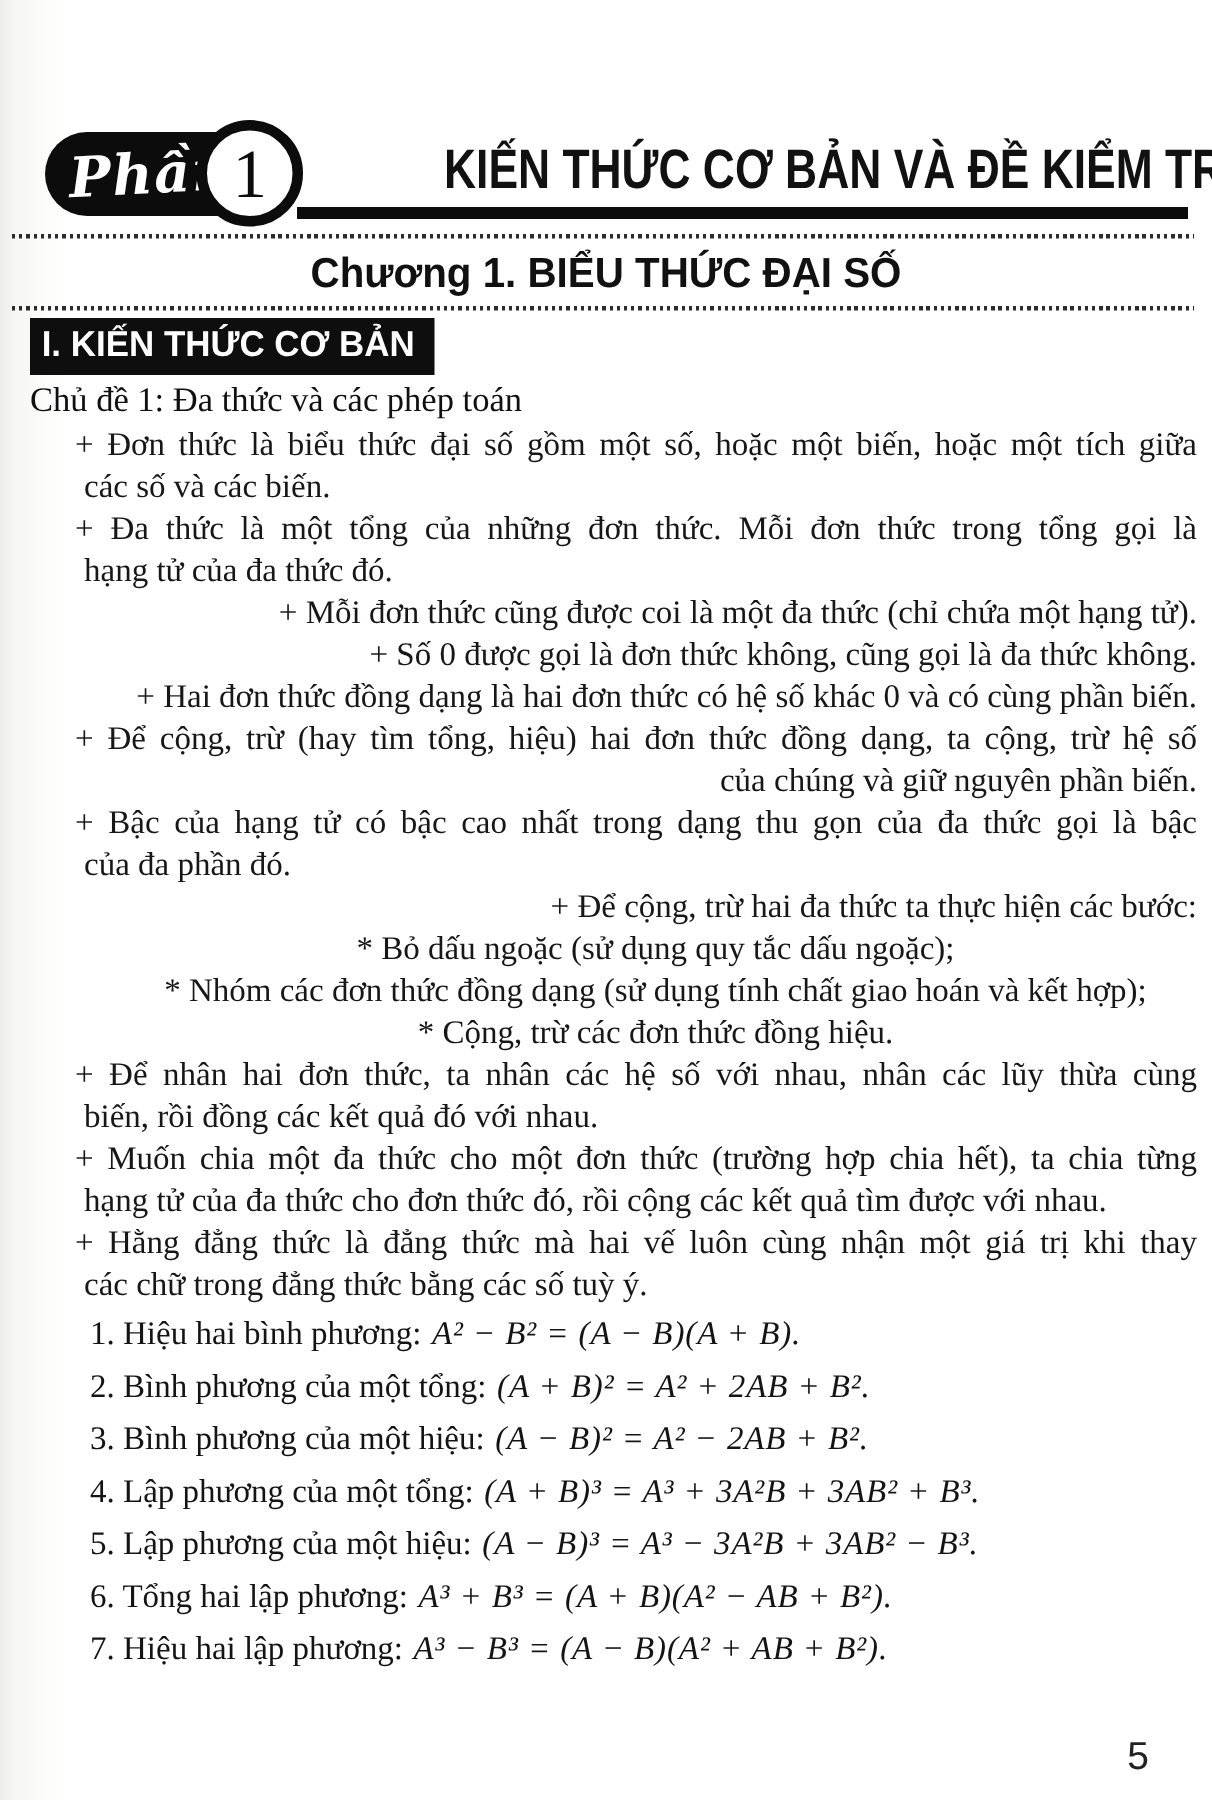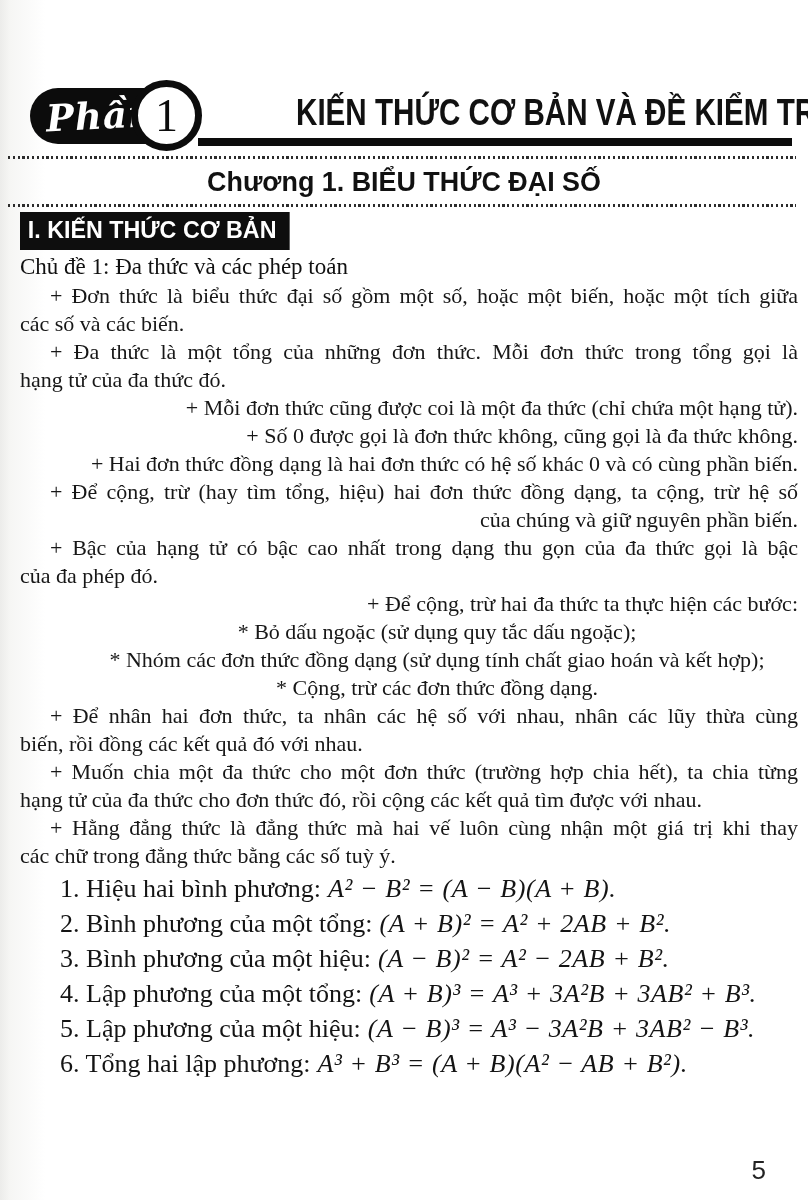--- a/index.html
+++ b/index.html
@@ -90,26 +90,26 @@
   }
   .subheading {
     font-weight: normal; font-size: 23px; line-height: 30px;
     margin: 2px 0 0 0; color: #101010;
   }
   .para { margin: 0; }
   .line {
     font-size: 22px; line-height: 28px;
   }
   .line.j { text-align: justify; text-align-last: justify; }
-  .ind0 { padding-left: 0; }
+  .ind0 { padding-left: 0; margin-left: 36px; }
   .ind1 { padding-left: 30px; text-align: right; }
   .ind2 { padding-left: 56px; text-align: center; }
   .formula-item {
     padding-left: 40px;
-    font-size: 26px; line-height: 28px;
+    font-size: 22px; line-height: 28px;
     margin-top: 7px;
   }
   .formula-item.first { margin-top: 5px; }
   .formula-label { color: #141414; }
   .formula-math {
     font-style: italic;
     margin-left: 7px;
     letter-spacing: 0.6px;
     color: #141414;
   }
@@ -159,48 +159,49 @@
       </div>
       <div class="para">
         <div class="line ind1">+ Hai đơn thức đồng dạng là hai đơn thức có hệ số khác 0 và có cùng phần biến.</div>
       </div>
       <div class="para">
         <div class="line ind1 j">+ Để cộng, trừ (hay tìm tổng, hiệu) hai đơn thức đồng dạng, ta cộng, trừ hệ số</div>
         <div class="line ind1">của chúng và giữ nguyên phần biến.</div>
       </div>
       <div class="para">
         <div class="line ind1 j">+ Bậc của hạng tử có bậc cao nhất trong dạng thu gọn của đa thức gọi là bậc</div>
-        <div class="line ind0">của đa phép đó.</div>
+        <div class="line ind0">của đa phần đó.</div>
       </div>
       <div class="para">
         <div class="line ind1">+ Để cộng, trừ hai đa thức ta thực hiện các bước:</div>
       </div>
       <div class="para">
         <div class="line ind2">* Bỏ dấu ngoặc (sử dụng quy tắc dấu ngoặc);</div>
       </div>
       <div class="para">
         <div class="line ind2">* Nhóm các đơn thức đồng dạng (sử dụng tính chất giao hoán và kết hợp);</div>
       </div>
       <div class="para">
-        <div class="line ind2">* Cộng, trừ các đơn thức đồng dạng.</div>
+        <div class="line ind2">* Cộng, trừ các đơn thức đồng hiệu.</div>
       </div>
       <div class="para">
         <div class="line ind1 j">+ Để nhân hai đơn thức, ta nhân các hệ số với nhau, nhân các lũy thừa cùng</div>
         <div class="line ind0">biến, rồi đồng các kết quả đó với nhau.</div>
       </div>
       <div class="para">
         <div class="line ind1 j">+ Muốn chia một đa thức cho một đơn thức (trường hợp chia hết), ta chia từng</div>
         <div class="line ind0">hạng tử của đa thức cho đơn thức đó, rồi cộng các kết quả tìm được với nhau.</div>
       </div>
       <div class="para">
         <div class="line ind1 j">+ Hằng đẳng thức là đẳng thức mà hai vế luôn cùng nhận một giá trị khi thay</div>
         <div class="line ind0">các chữ trong đẳng thức bằng các số tuỳ ý.</div>
       </div>
       <div class="formula-item first"><span class="formula-label">1. Hiệu hai bình phương:</span><span class="formula-math">A² − B² = (A − B)(A + B).</span></div>
       <div class="formula-item"><span class="formula-label">2. Bình phương của một tổng:</span><span class="formula-math">(A + B)² = A² + 2AB + B².</span></div>
       <div class="formula-item"><span class="formula-label">3. Bình phương của một hiệu:</span><span class="formula-math">(A − B)² = A² − 2AB + B².</span></div>
       <div class="formula-item"><span class="formula-label">4. Lập phương của một tổng:</span><span class="formula-math">(A + B)³ = A³ + 3A²B + 3AB² + B³.</span></div>
       <div class="formula-item"><span class="formula-label">5. Lập phương của một hiệu:</span><span class="formula-math">(A − B)³ = A³ − 3A²B + 3AB² − B³.</span></div>
       <div class="formula-item"><span class="formula-label">6. Tổng hai lập phương:</span><span class="formula-math">A³ + B³ = (A + B)(A² − AB + B²).</span></div>
+      <div class="formula-item"><span class="formula-label">7. Hiệu hai lập phương:</span><span class="formula-math">A³ − B³ = (A − B)(A² + AB + B²).</span></div>
     </div>
 
   <div class="page-number">5</div>
 </div>
 
 </body></html>

